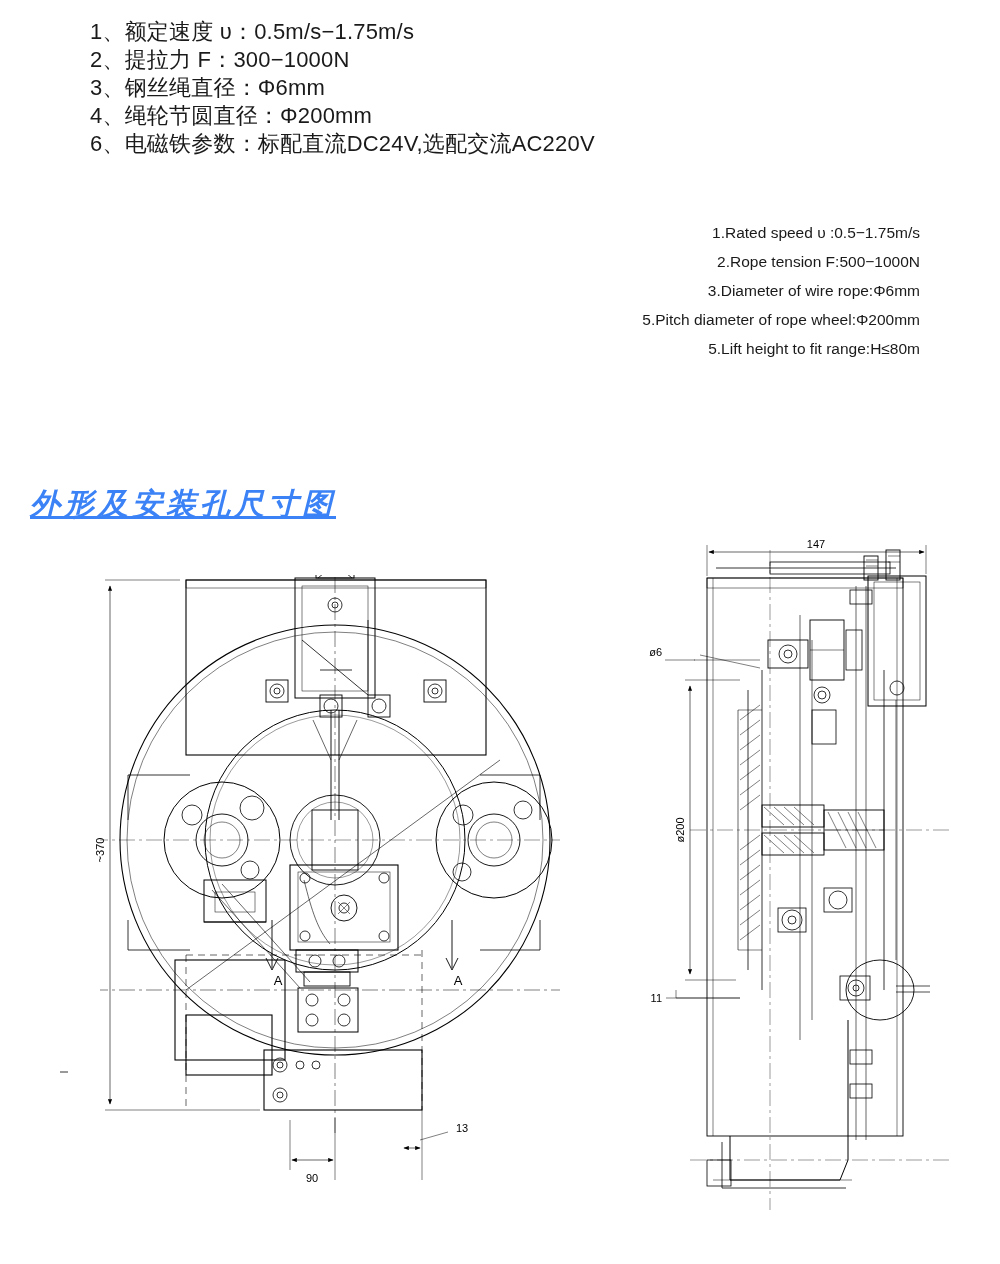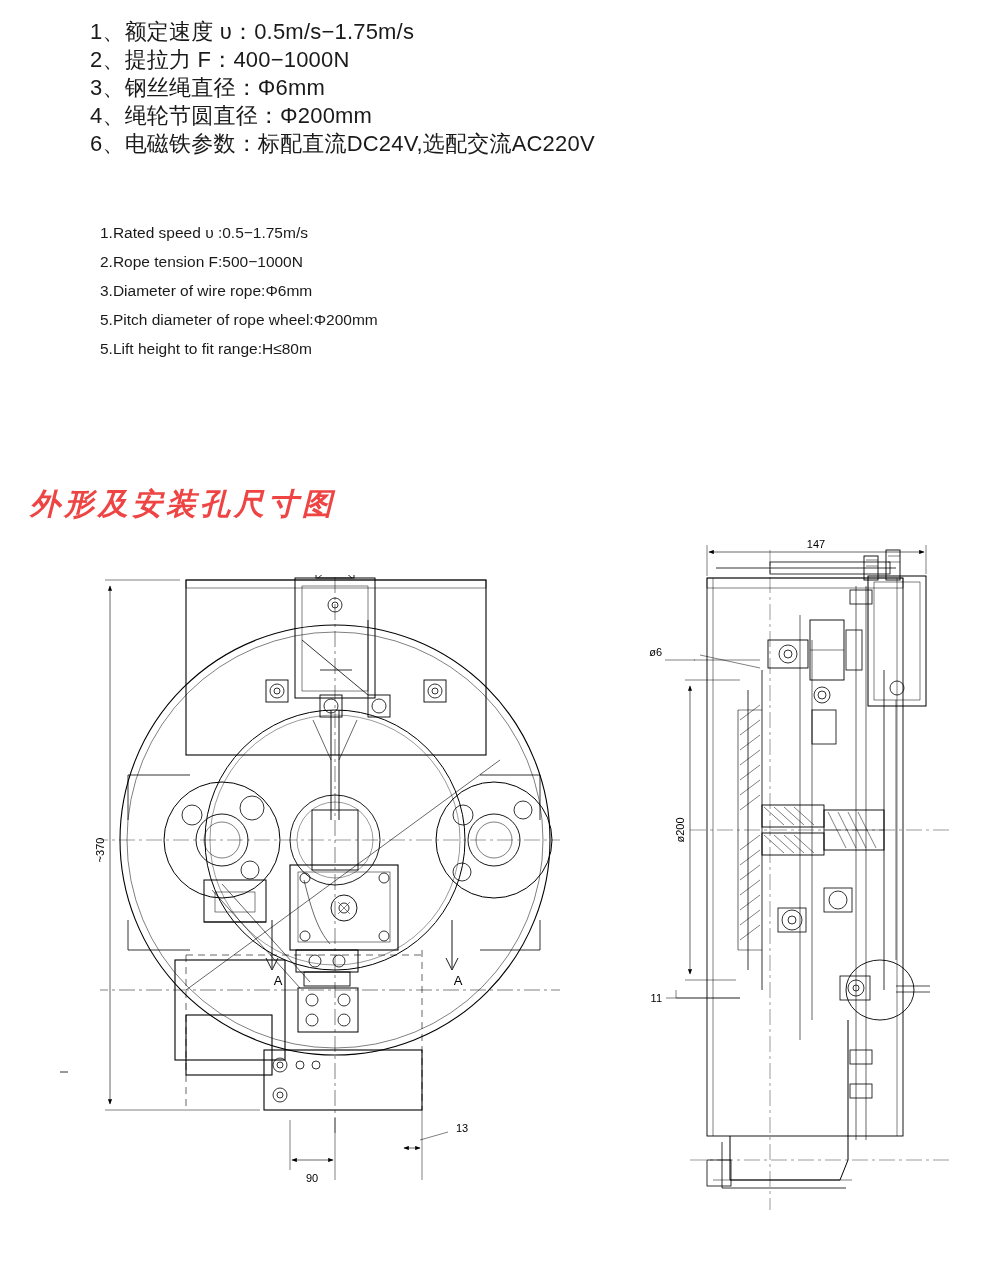--- a/index.html
+++ b/index.html
@@ -25,36 +25,38 @@
     font-size: 22px;
     line-height: 28px;
     letter-spacing: 0.2px;
     white-space: nowrap;
   }
   .specs-en {
     position: absolute;
     left: 100px;
     top: 218px;
     width: 820px;
+    text-align: right;
   }
   .specs-en .line {
     font-size: 15.5px;
     line-height: 29px;
     white-space: nowrap;
   }
   .section-title {
     position: absolute;
     left: 30px;
     top: 484px;
     font-size: 30px;
     font-weight: bold;
     font-family: "DejaVu Sans", "Liberation Sans", sans-serif;
     letter-spacing: 4px;
     font-style: italic;
-    color: #ef4444;
+    color: #3b82f6;
+    text-decoration: underline;
   }
   .drawing {
     position: absolute;
     left: 0;
     top: 520px;
     width: 1000px;
     height: 700px;
   }
   svg { display: block; }
   .dimtext {
@@ -66,21 +68,21 @@
     font-family: "Liberation Sans", sans-serif;
     font-size: 13px;
     fill: #000;
   }
 </style>
 </head>
 <body>
 
 <div class="specs-cn">
   <div class="line">1、额定速度 υ：0.5m/s−1.75m/s</div>
-  <div class="line">2、提拉力 F：400−1000N</div>
+  <div class="line">2、提拉力 F：300−1000N</div>
   <div class="line">3、钢丝绳直径：Φ6mm</div>
   <div class="line">4、绳轮节圆直径：Φ200mm</div>
   <div class="line">6、电磁铁参数：标配直流DC24V,选配交流AC220V</div>
 </div>
 
 <div class="specs-en">
   <div class="line">1.Rated speed υ :0.5−1.75m/s</div>
   <div class="line">2.Rope tension F:500−1000N</div>
   <div class="line">3.Diameter of wire rope:Φ6mm</div>
   <div class="line">5.Pitch diameter of rope wheel:Φ200mm</div>

